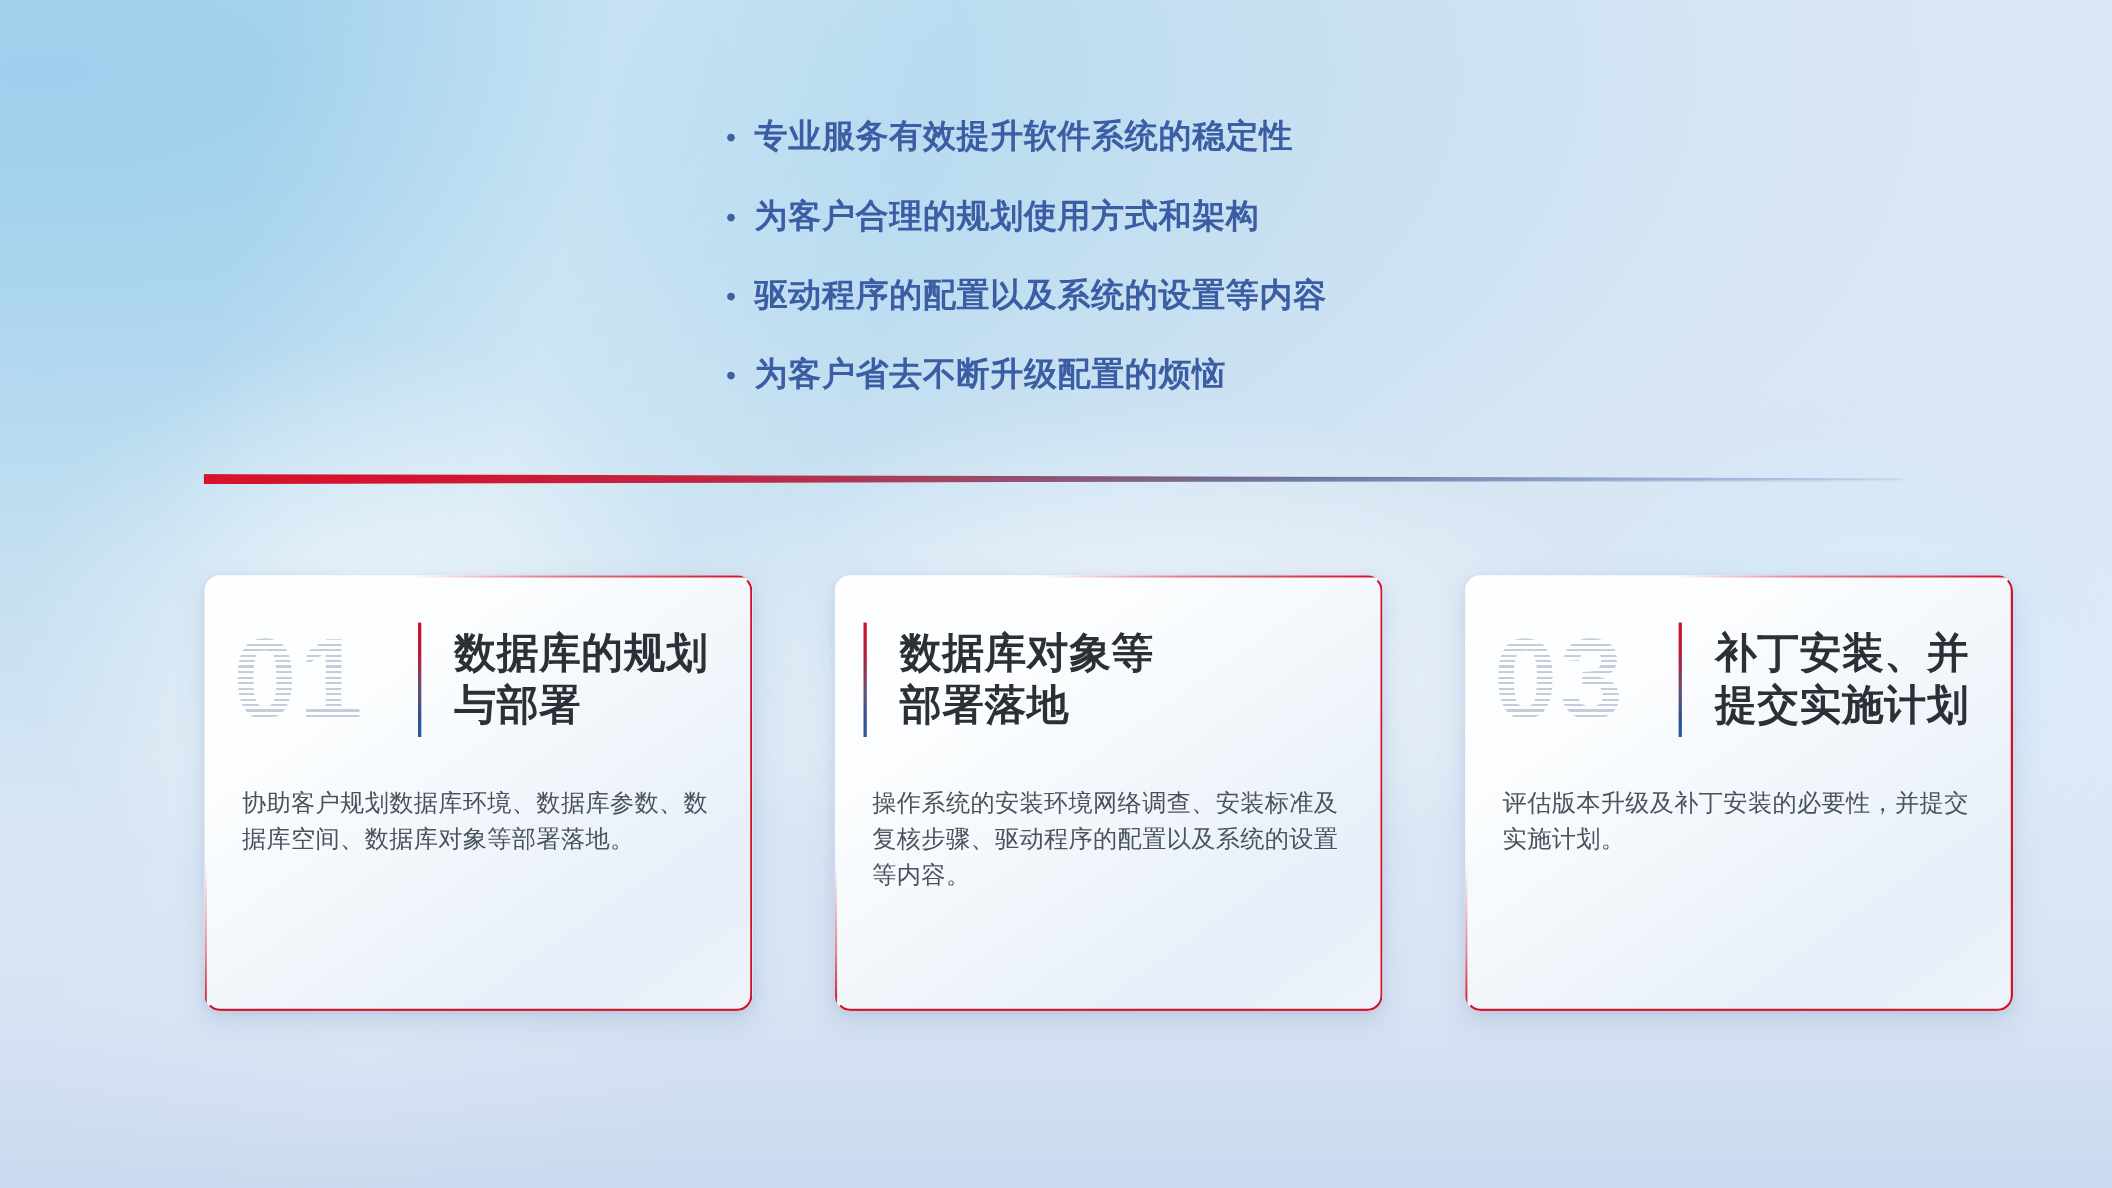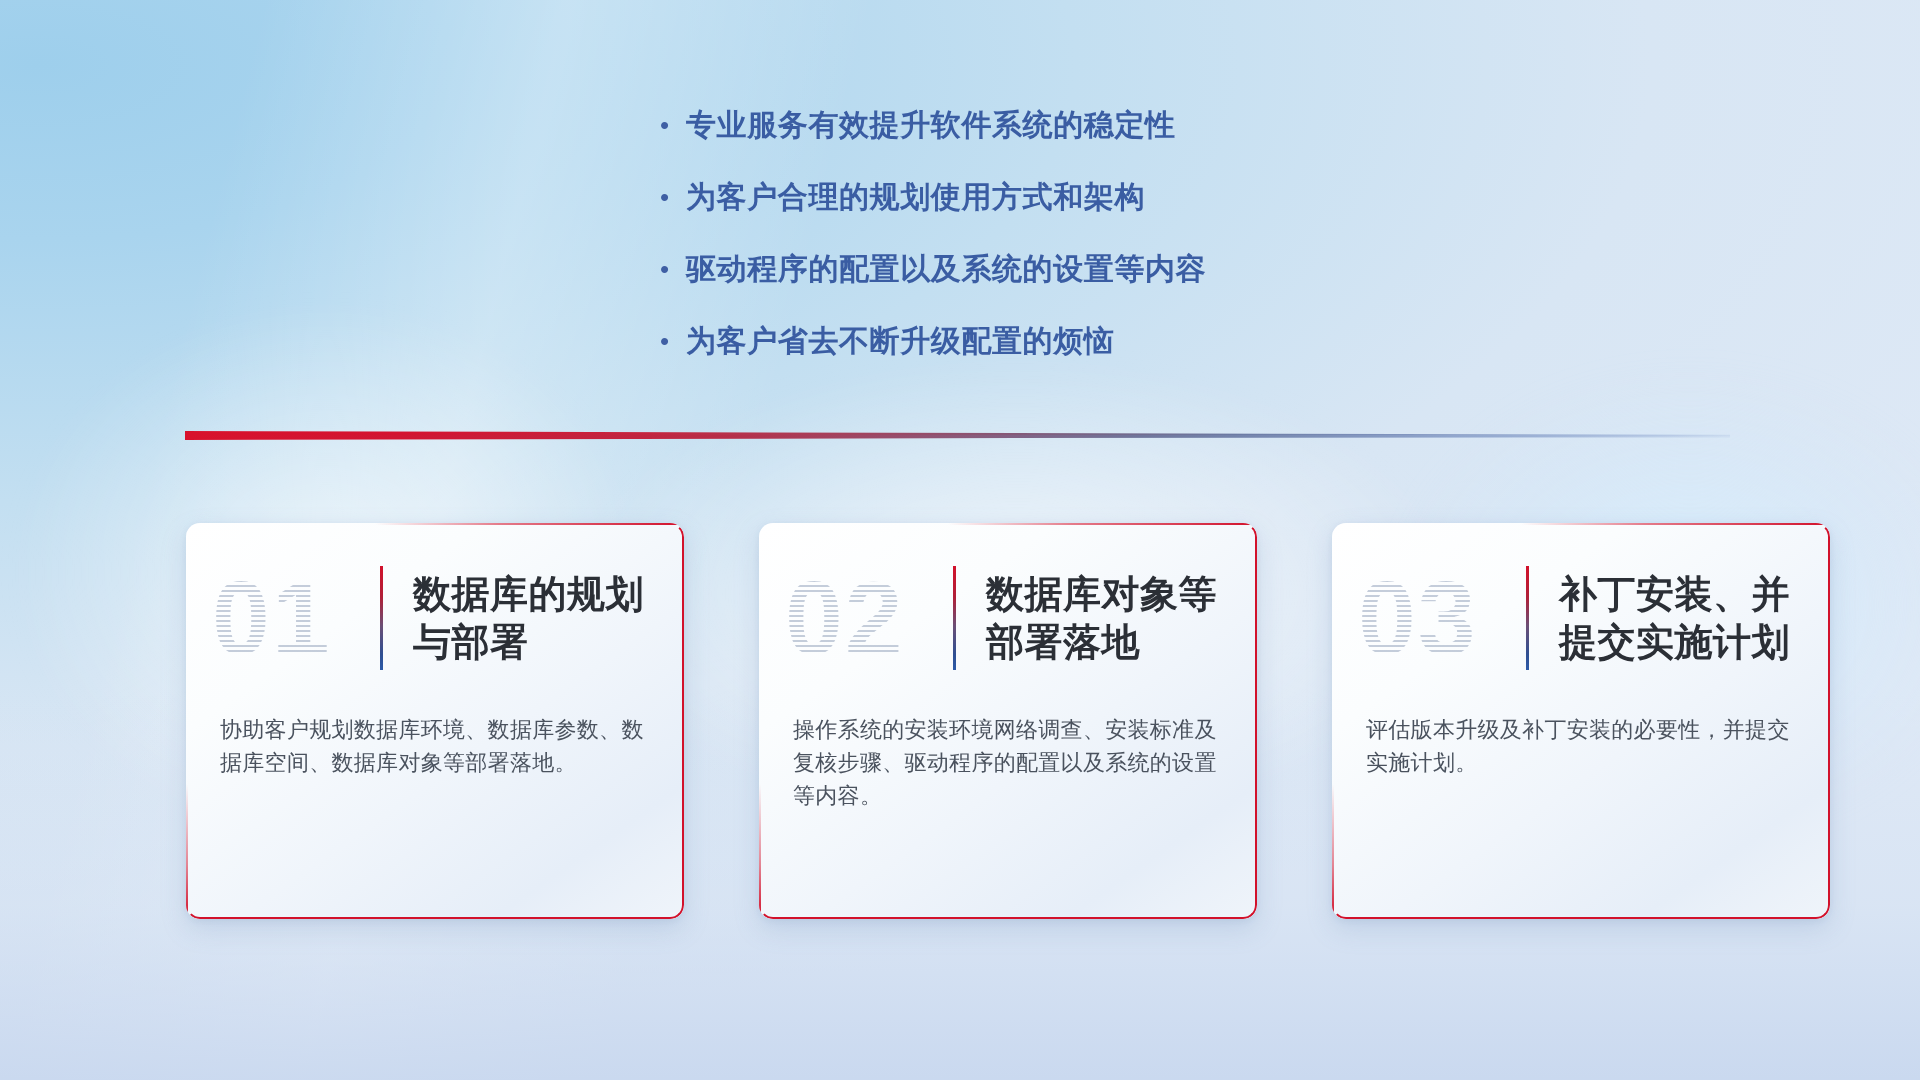--- a/index.html
+++ b/index.html
@@ -199,23 +199,20 @@
       <div class="card-title">数据库的规划与部署</div>
     </div>
     <div class="card-body">协助客户规划数据库环境、数据库参数、数据库空间、数据库对象等部署落地。</div>
   </div>
 
   <div class="card">
     <div class="card-edge"></div>
     <div class="card-edge-top"></div>
     <div class="card-edge-left"></div>
     <div class="card-head">
-      <div class="card-num">
-        <span class="card-num-inner">02</span>
-      </div>
       <div class="card-rule"></div>
       <div class="card-title">数据库对象等部署落地</div>
     </div>
     <div class="card-body">操作系统的安装环境网络调查、安装标准及复核步骤、驱动程序的配置以及系统的设置等内容。</div>
   </div>
 
   <div class="card">
     <div class="card-edge"></div>
     <div class="card-edge-top"></div>
     <div class="card-edge-left"></div>

